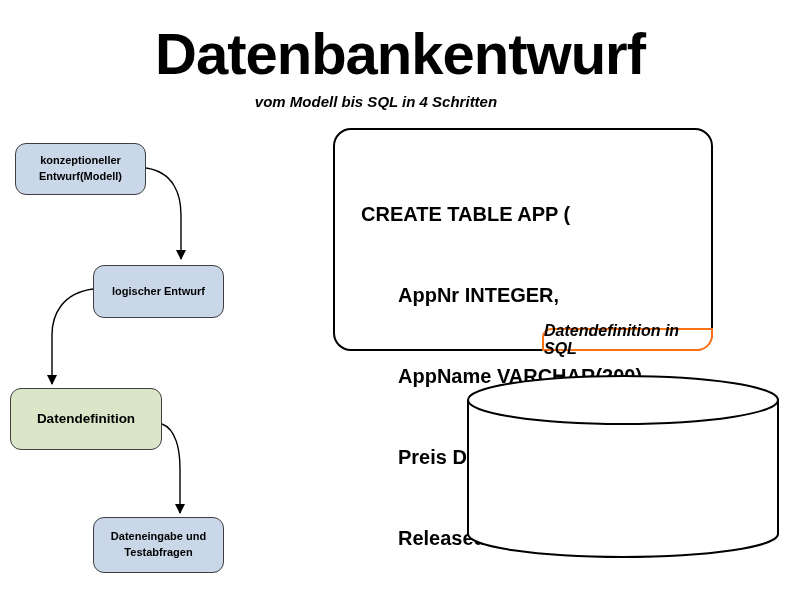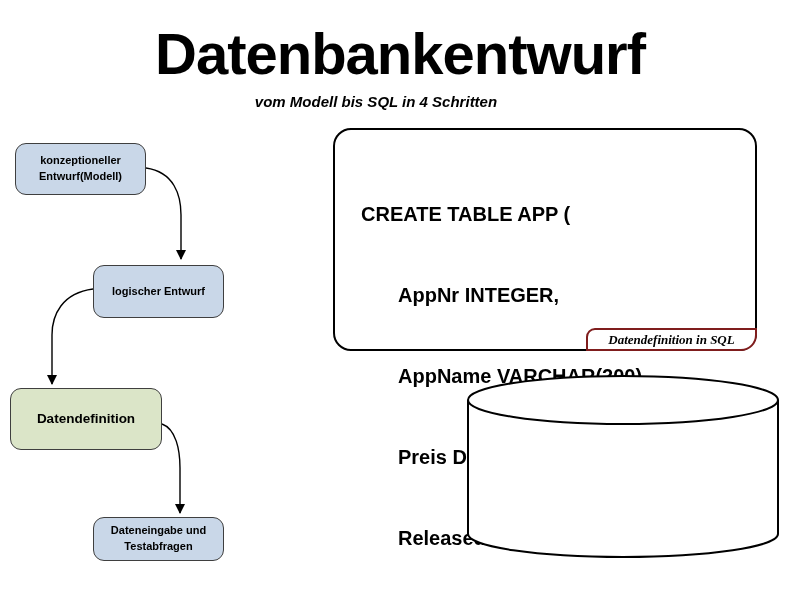--- a/index.html
+++ b/index.html
@@ -50,32 +50,32 @@
     font-weight: bold;
     color: #000;
     padding: 4px 16px;
     line-height: 1.45;
   }
   .flow-box.blue { background: var(--box_blue, #c9d7e8); }
   .flow-box.green { background: var(--box_green, #dbe5c8); }
   .box1 { left: 15px;  top: 143px; width: 131px; height: 52px; font-size: 11px; }
   .box2 { left: 93px;  top: 265px; width: 131px; height: 53px; font-size: 11px; }
   .box3 { left: 10px;  top: 388px; width: 152px; height: 62px; font-size: 13.5px; }
-  .box4 { left: 93px;  top: 517px; width: 131px; height: 44px; font-size: 11px; }
+  .box4 { left: 93px;  top: 517px; width: 131px; height: 56px; font-size: 11px; }
   .arrows {
     position: absolute;
     left: 0; top: 0;
     width: 800px; height: 600px;
     pointer-events: none;
   }
   .sql-panel {
     position: absolute;
     left: 333px;
     top: 128px;
-    width: 424px;
+    width: 380px;
     height: 223px;
     box-sizing: border-box;
     border: 2px solid #000;
     border-radius: 18px;
     background: #fff;
   }
   .sql-code {
     position: absolute;
     left: 26px;
     top: 17px;
@@ -86,31 +86,30 @@
   }
   .sql-line.indent { padding-left: 37px; font-weight: bold; }
   .sql-line.bold { font-weight: bold; }
   .sql-caption {
     position: absolute;
     right: -2px;
     bottom: -2px;
     box-sizing: border-box;
     width: 171px;
     height: 23px;
-    border: 2px solid #7f1d1d;
+    border: 2px solid #f97316;
     border-radius: 9px 0 16px 0;
     background: #fff;
     display: flex;
     align-items: center;
     justify-content: center;
-    font-size: 13px;
+    font-size: 16px;
     font-weight: bold;
     font-style: italic;
     color: #000;
-    font-family: Liberation Serif, serif;
   }
   .cylinder {
     position: absolute;
     left: 466px;
     top: 373px;
     width: 314px;
     height: 187px;
   }
 </style>
 </head>

